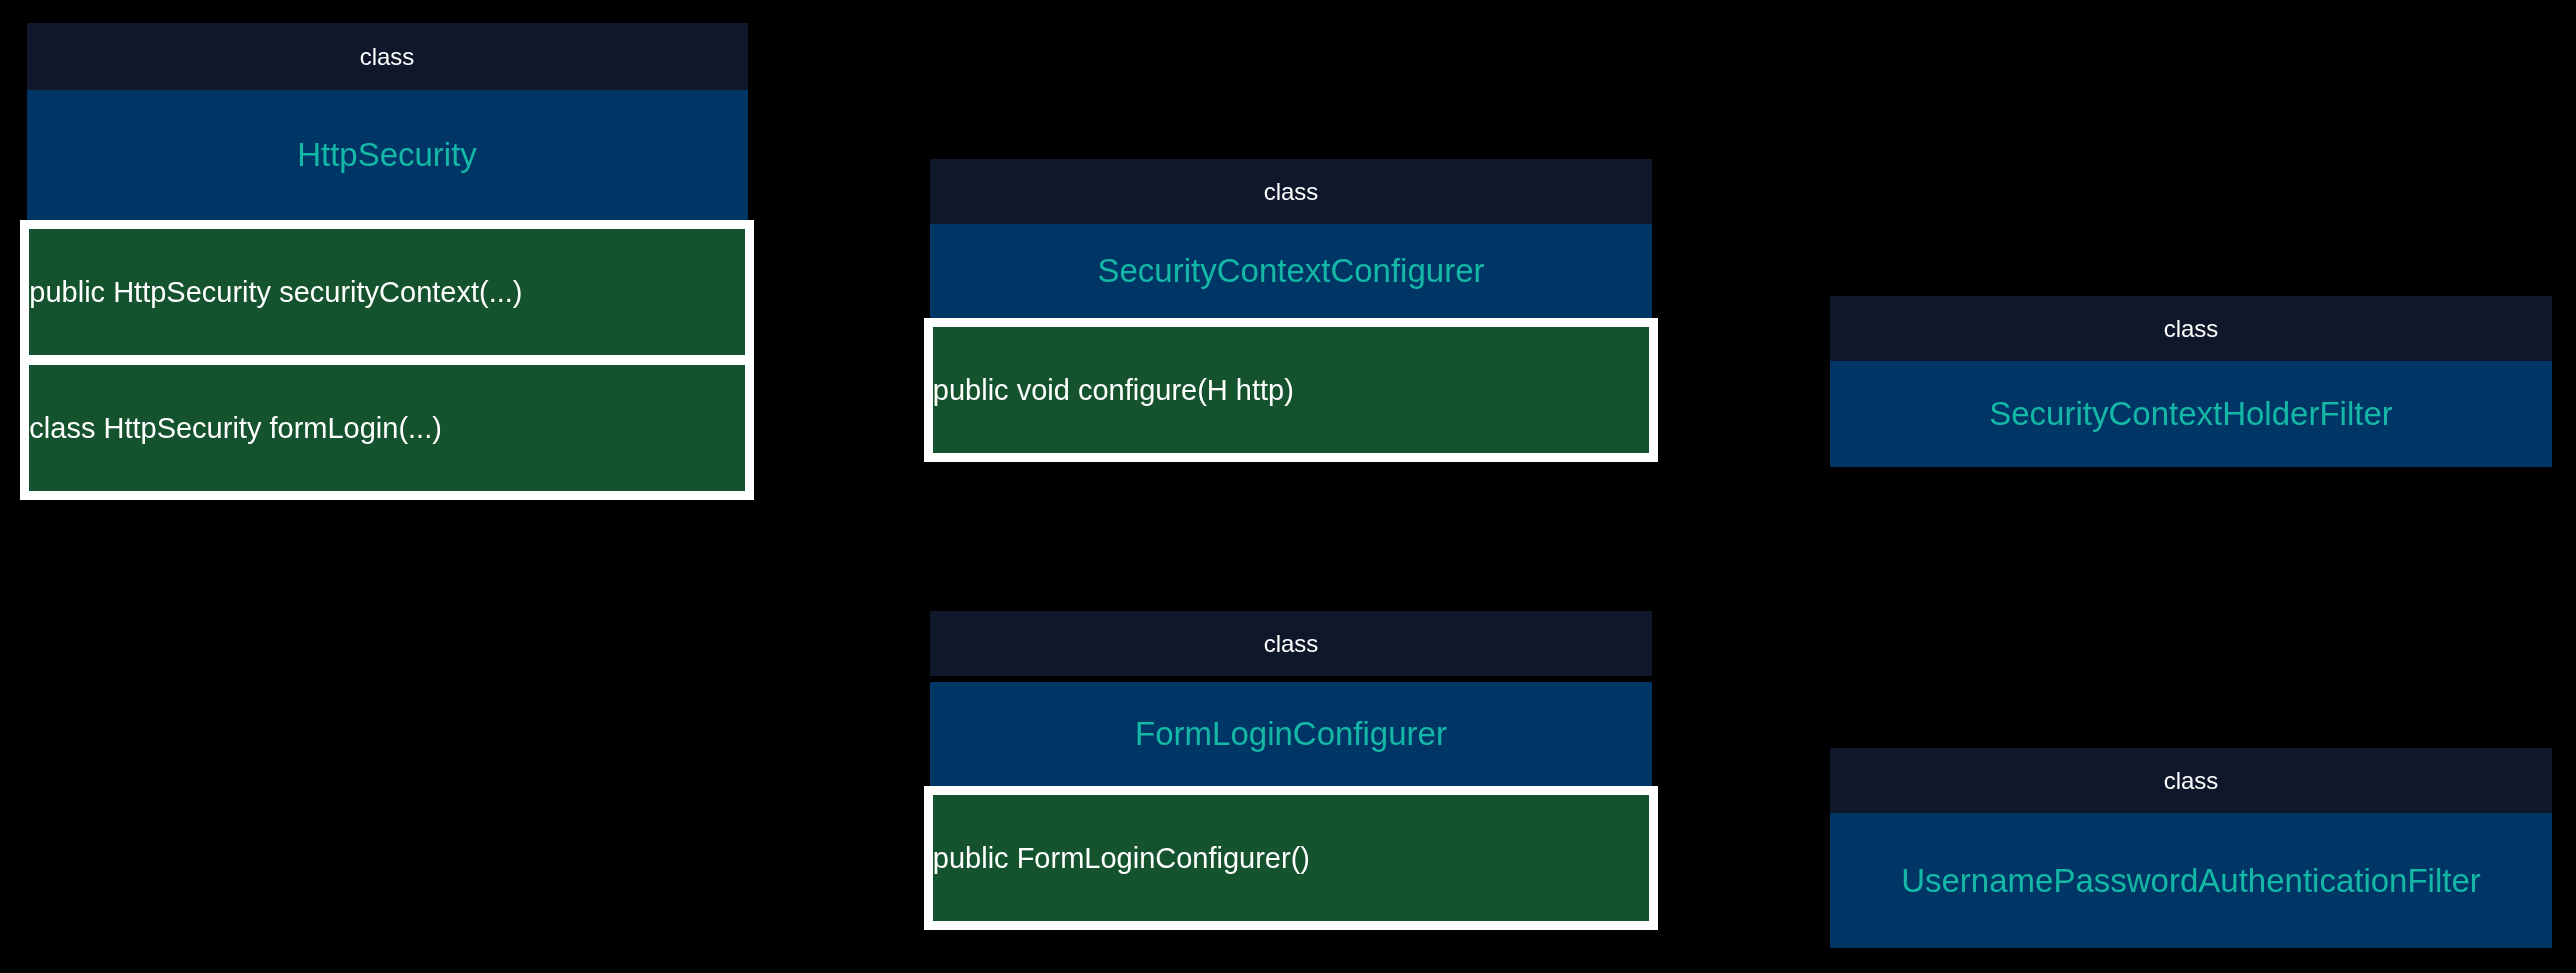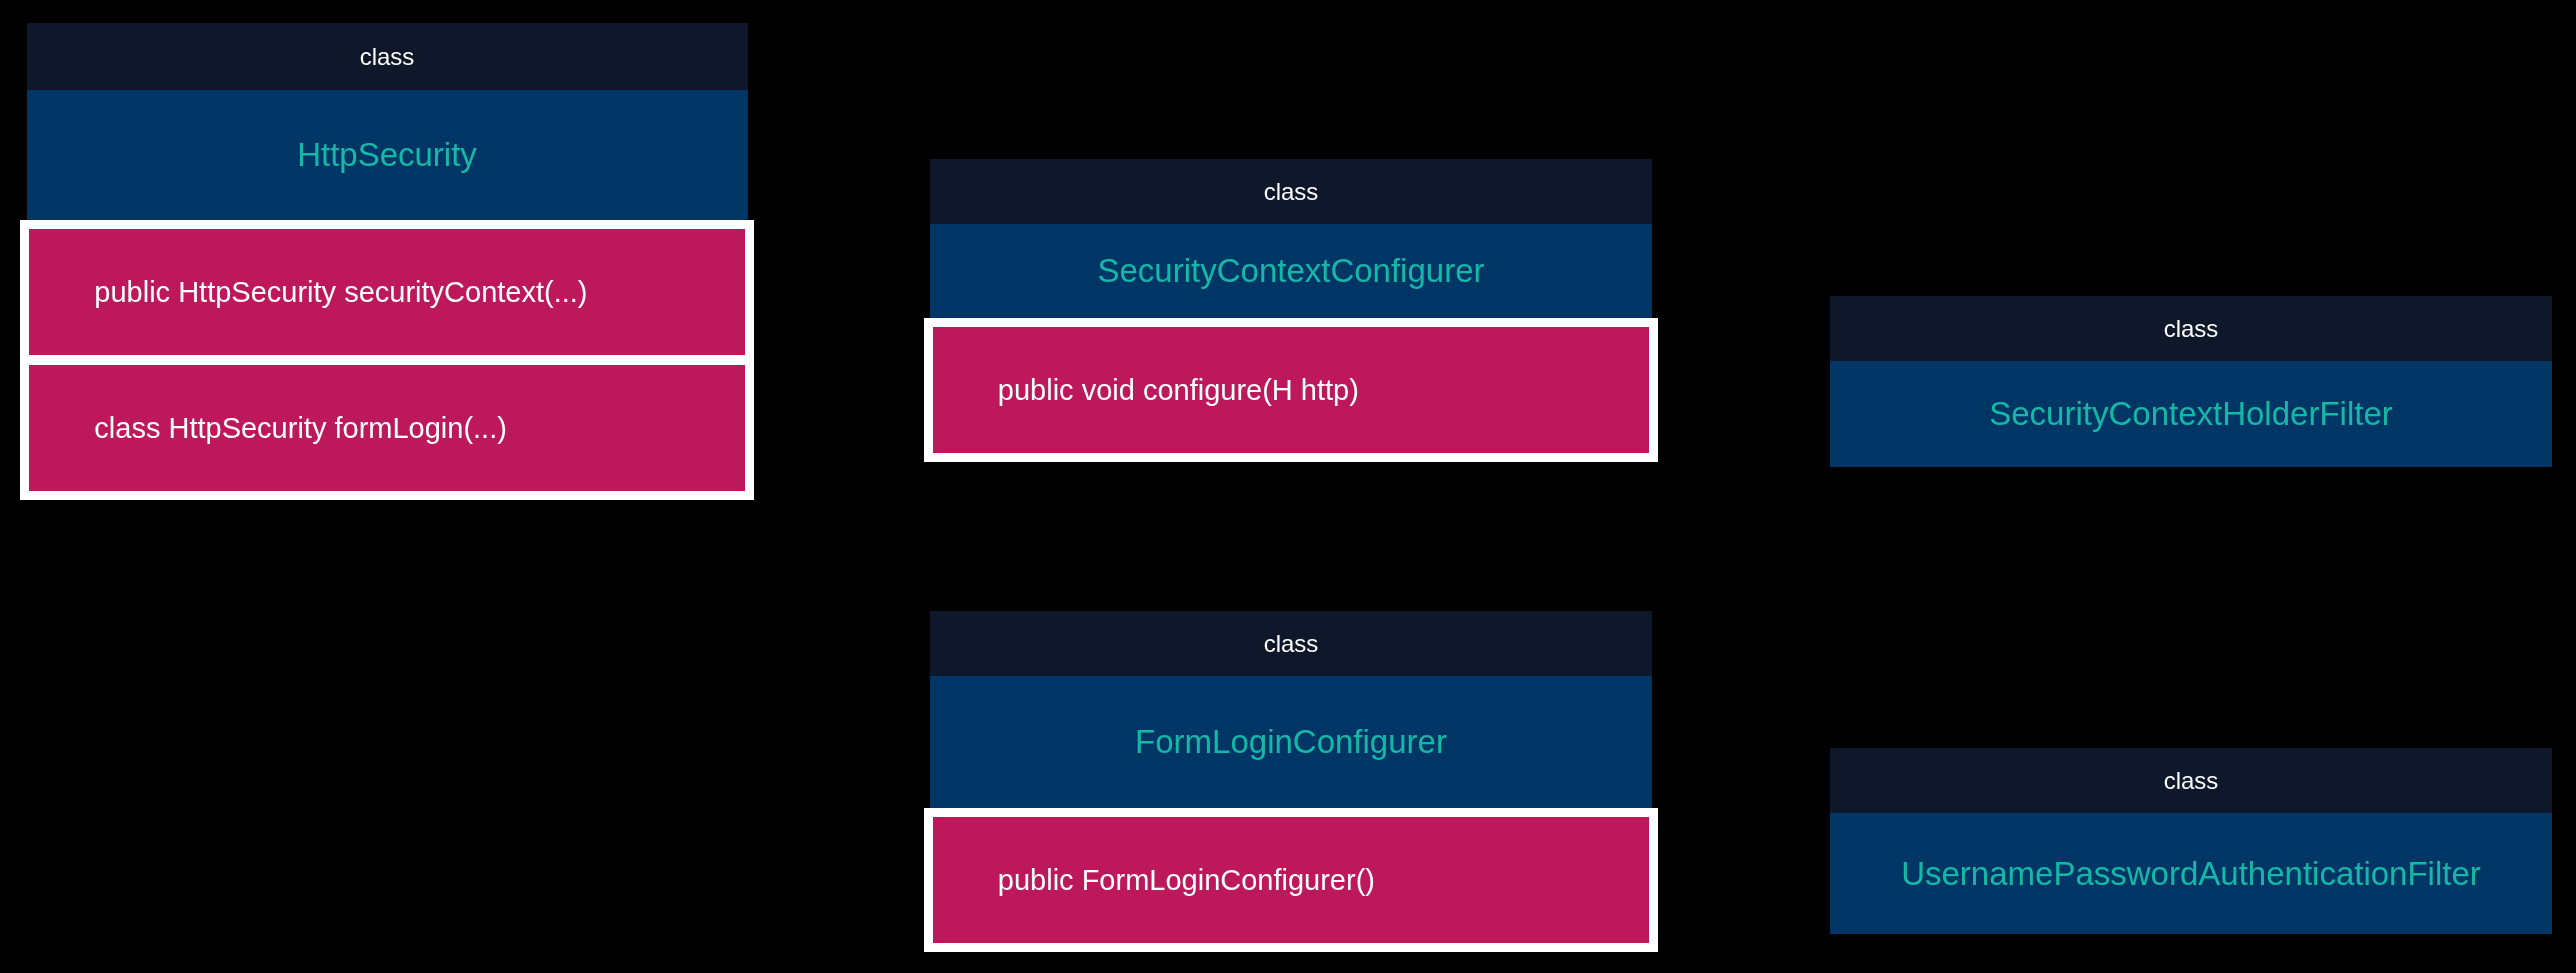--- a/index.html
+++ b/index.html
@@ -42,49 +42,48 @@
     background: #ffffff;
     margin-left: -6.2px;
     margin-right: -6.2px;
     padding: 9px;
     display: flex;
     flex-direction: column;
     gap: 10px;
     box-sizing: border-box;
   }
   .method {
-    background: #be185d;
+    background: #14532d;
     height: 126px;
     display: flex;
     align-items: center;
-    padding-left: 65px;
     font-size: 29px;
     color: #ffffff;
   }
 
   
   .box1 { left: 26.5px;  top: 23px;   width: 721px; }
   .box1 .hdr { height: 67px; }
   .box1 .ttl { height: 130px; }
 
   
   .box2 { left: 930px; top: 159px;  width: 722px; }
   .box2 .ttl { height: 94px; }
 
   
   .box3 { left: 1830px; top: 296px;  width: 722px; }
   .box3 .ttl { height: 106px; }
 
   
   .box4 { left: 930px; top: 611px; width: 722px; }
-  .box4 .ttl { height: 132px; }
+  .box4 .ttl { height: 104px; margin-top: 6px; }
 
   
   .box5 { left: 1830px; top: 748px; width: 722px; }
-  .box5 .ttl { height: 121px; }
+  .box5 .ttl { height: 135px; }
 </style>
 </head>
 <body>
 
 <div class="canvas">
 
   <section class="cbox box1">
     <div class="hdr">class</div>
     <div class="ttl">HttpSecurity</div>
     <div class="methods">

